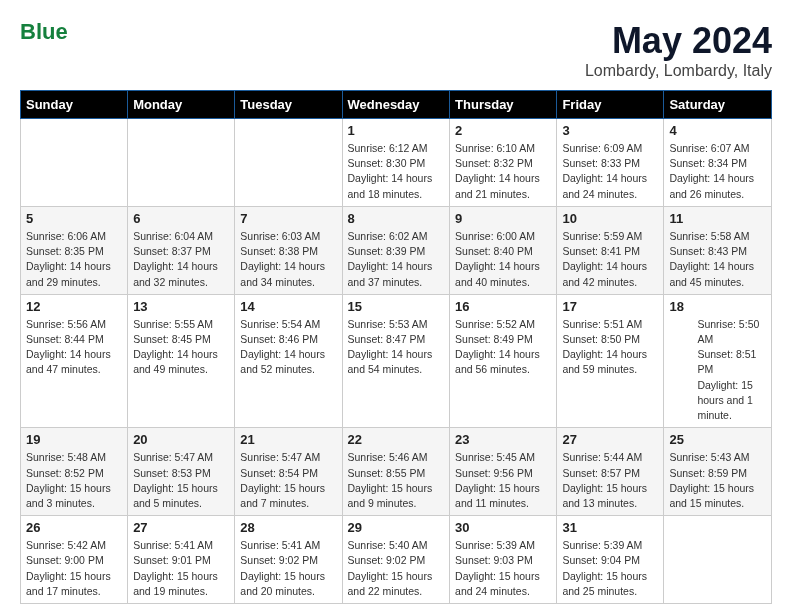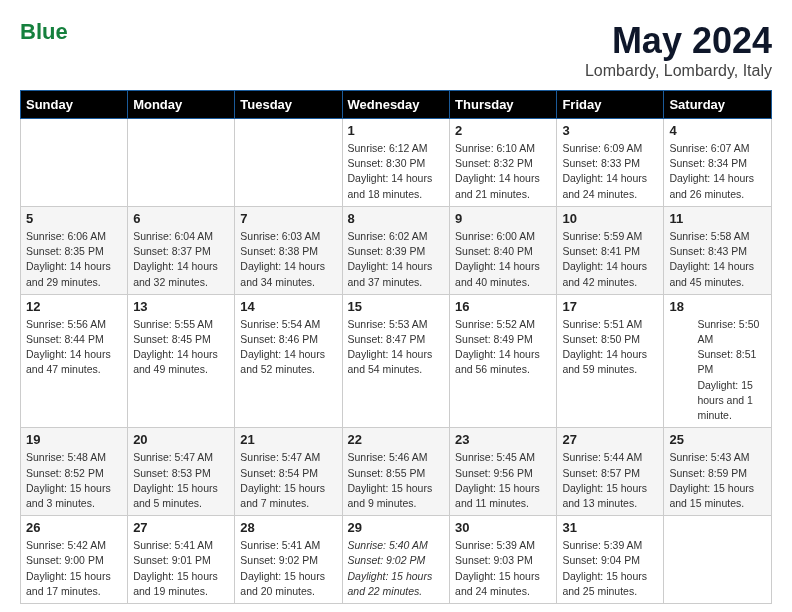--- a/index.html
+++ b/index.html
@@ -291,21 +291,21 @@
 Daylight: 15 hours and 19 minutes.</div>
         </td>
         <td>
           <span class="day-number">28</span>
           <div class="day-info" style="white-space: pre-line;">Sunrise: 5:41 AM
 Sunset: 9:02 PM
 Daylight: 15 hours and 20 minutes.</div>
         </td>
         <td>
           <span class="day-number">29</span>
-          <div class="day-info" style="white-space: pre-line; font-style: italic;">Sunrise: 5:40 AM
+          <div class="day-info" style="white-space: pre-line;">Sunrise: 5:40 AM
 Sunset: 9:02 PM
 Daylight: 15 hours and 22 minutes.</div>
         </td>
         <td>
           <span class="day-number">30</span>
           <div class="day-info" style="white-space: pre-line;">Sunrise: 5:39 AM
 Sunset: 9:03 PM
 Daylight: 15 hours and 24 minutes.</div>
         </td>
         <td>

